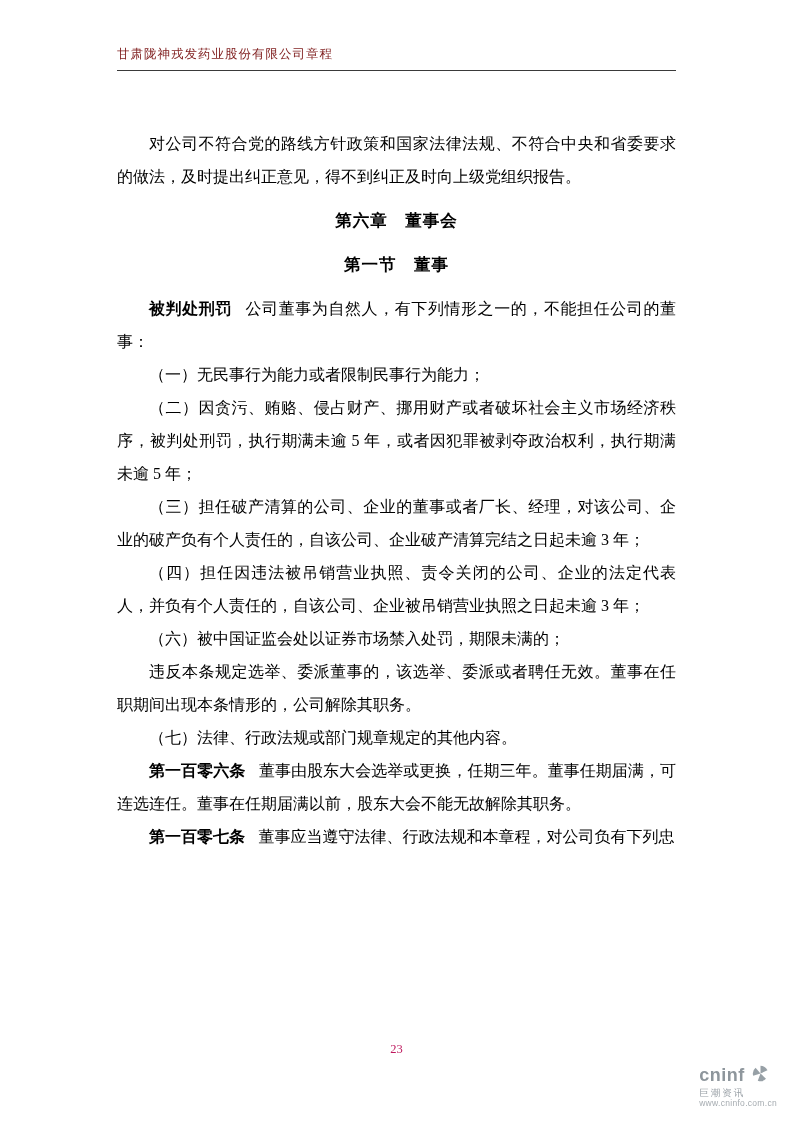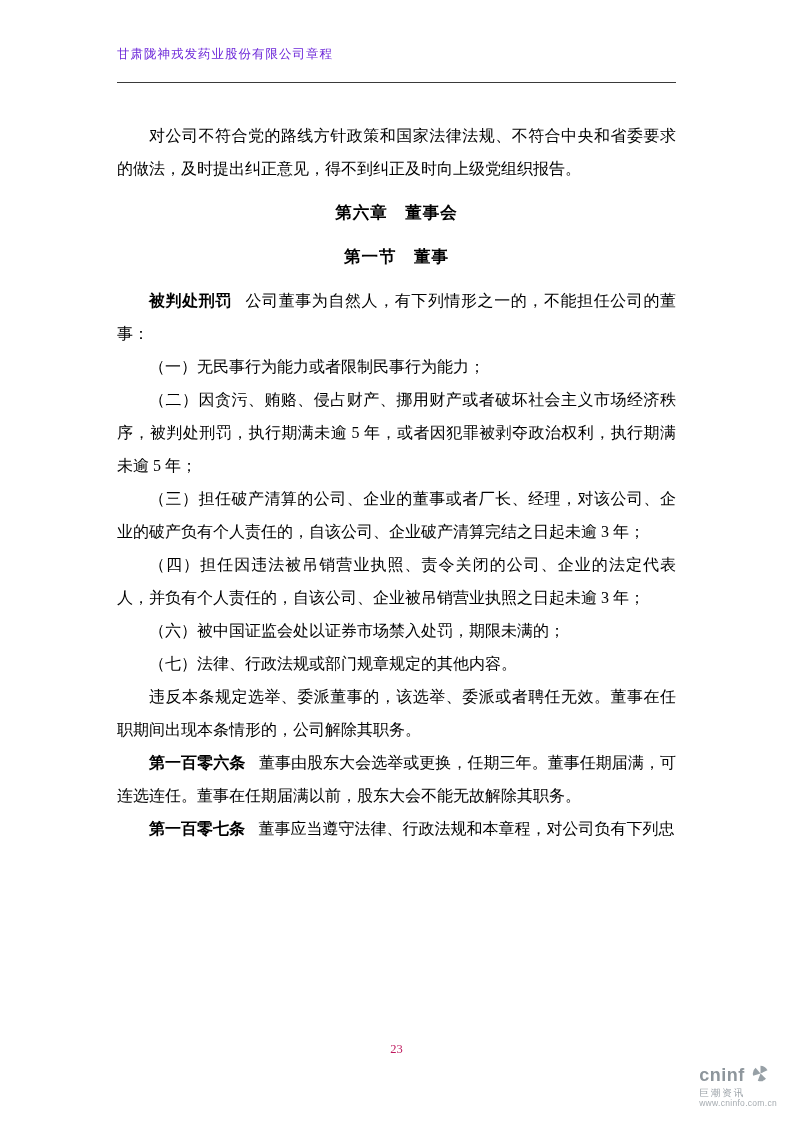--- a/index.html
+++ b/index.html
@@ -19,26 +19,26 @@
   }
   .content {
     position: absolute;
     left: 117px;
     top: 46px;
     width: 559px;
   }
   .doc-header {
     font-size: 12.5px;
     letter-spacing: 1px;
-    padding-bottom: 19px;
+    padding-bottom: 7px;
     border-bottom: 1px solid #3a3a3a;
-    color: #6d28d9;
+    color: #7f1d1d;
   }
   .body-text {
-    margin-top: 36px;
+    margin-top: 56px;
     font-size: 16px;
     line-height: 33px;
     text-align: justify;
   }
   p.para {
     margin: 0;
     text-indent: 2em;
   }
   p.heading {
     margin: 11px 0 11px 0;
@@ -106,22 +106,22 @@
 
       <p class="heading">第六章　董事会</p>
       <p class="heading">第一节　董事</p>
 
       <p class="para"><span class="lead">被判处刑罚</span><span>公司董事为自然人，有下列情形之一的，不能担任公司的董事：</span></p>
       <p class="para">（一）无民事行为能力或者限制民事行为能力；</p>
       <p class="para">（二）因贪污、贿赂、侵占财产、挪用财产或者破坏社会主义市场经济秩序，被判处刑罚，执行期满未逾 5 年，或者因犯罪被剥夺政治权利，执行期满未逾 5 年；</p>
       <p class="para">（三）担任破产清算的公司、企业的董事或者厂长、经理，对该公司、企业的破产负有个人责任的，自该公司、企业破产清算完结之日起未逾 3 年；</p>
       <p class="para">（四）担任因违法被吊销营业执照、责令关闭的公司、企业的法定代表人，并负有个人责任的，自该公司、企业被吊销营业执照之日起未逾 3 年；</p>
       <p class="para">（六）被中国证监会处以证券市场禁入处罚，期限未满的；</p>
+      <p class="para">违反本条规定选举、委派董事的，该选举、委派或者聘任无效。董事在任职期间出现本条情形的，公司解除其职务。</p>
       <p class="para">（七）法律、行政法规或部门规章规定的其他内容。</p>
-      <p class="para">违反本条规定选举、委派董事的，该选举、委派或者聘任无效。董事在任职期间出现本条情形的，公司解除其职务。</p>
 
       <p class="para"><span class="lead">第一百零六条</span><span>董事由股东大会选举或更换，任期三年。董事任期届满，可连选连任。董事在任期届满以前，股东大会不能无故解除其职务。</span></p>
 
       <p class="para"><span class="lead">第一百零七条</span><span>董事应当遵守法律、行政法规和本章程，对公司负有下列忠</span></p>
     </div>
   </div>
 
   <div class="page-number">23</div>
 
   <div class="footer-logo">

